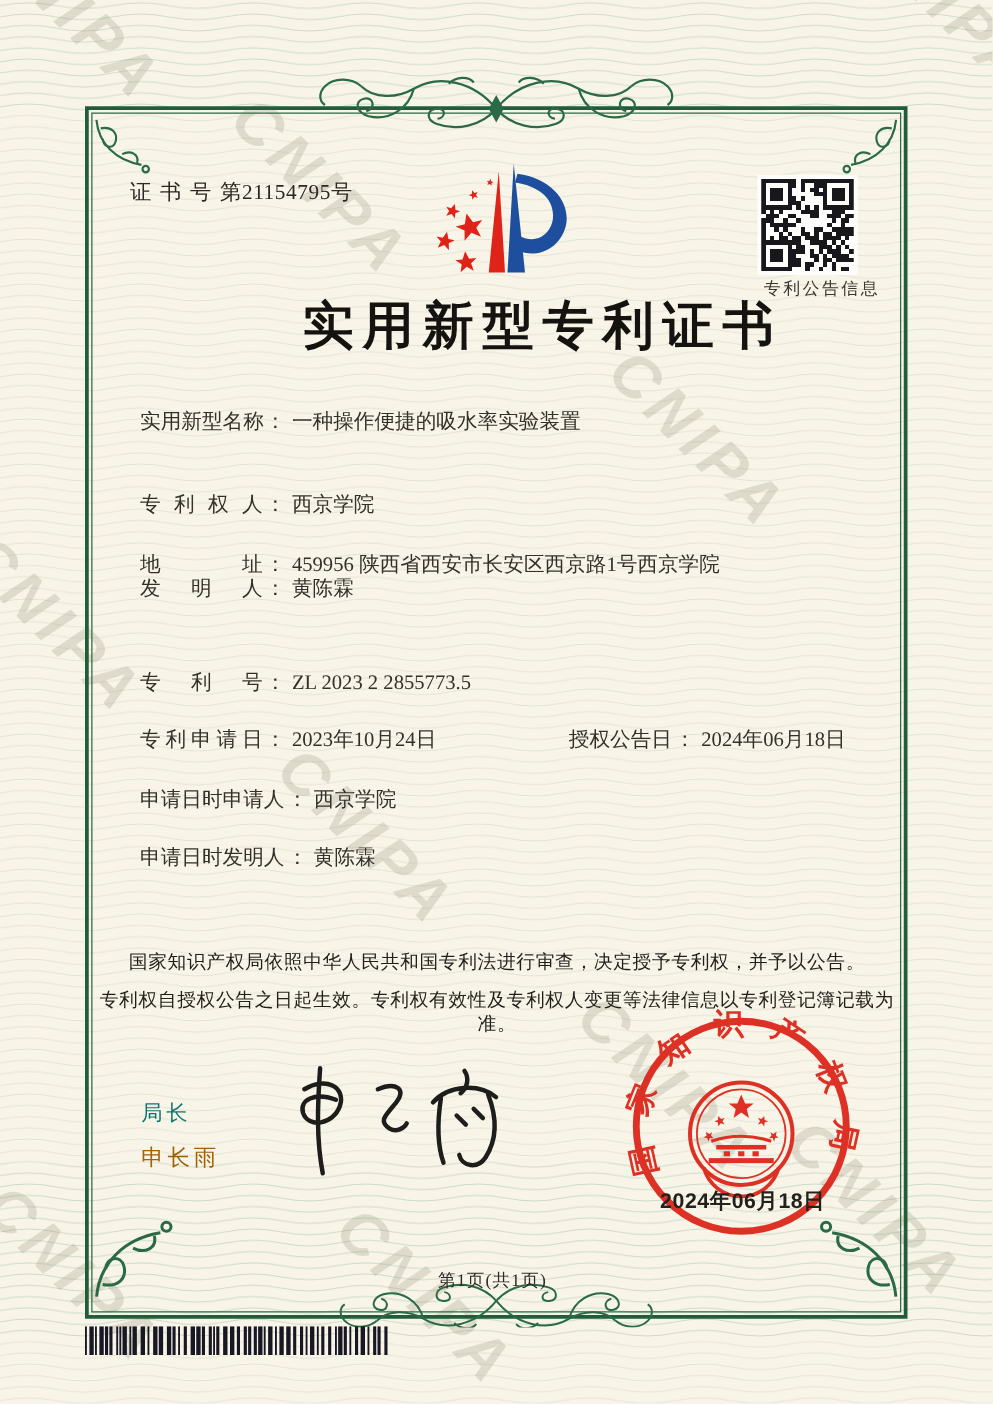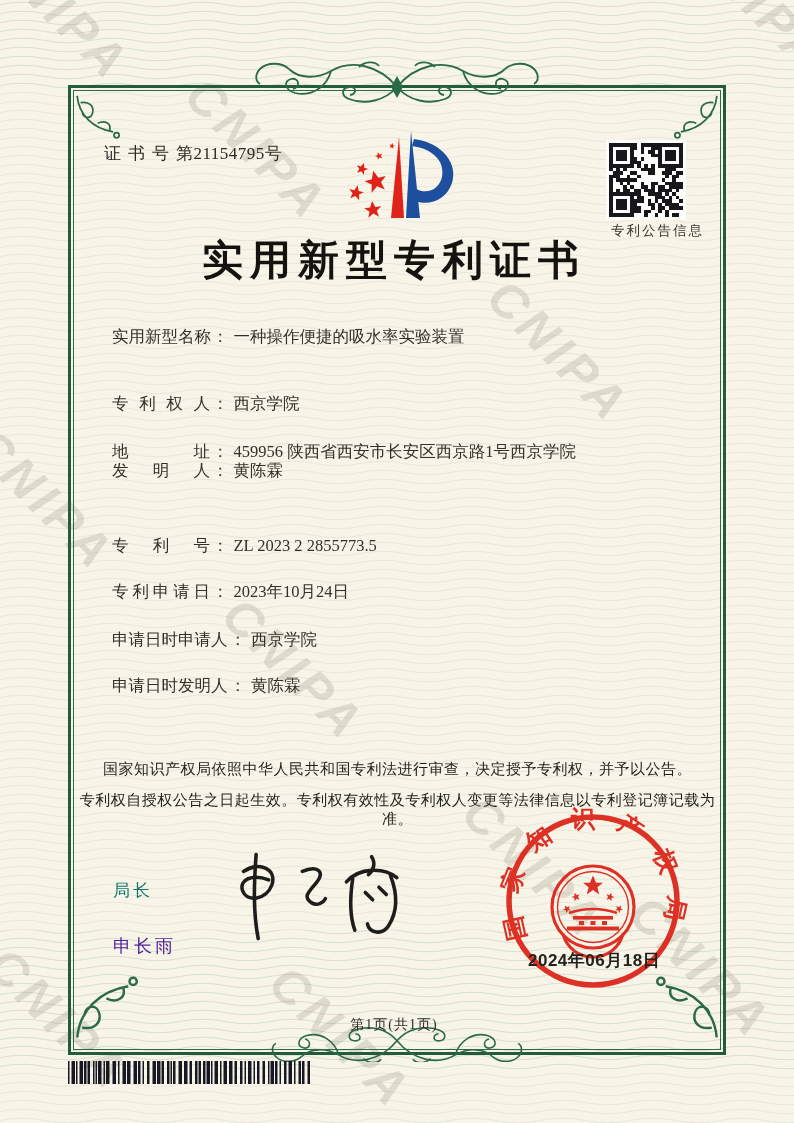--- a/index.html
+++ b/index.html
@@ -37,33 +37,33 @@
   .certno .pre{letter-spacing:7px;text-align:right;}
   .certno .num{letter-spacing:0.5px;}
   
   .logo{left:332px;top:126px;width:132px;height:102px;}
   
   .qrbox{left:606px;top:140px;width:74px;height:74px;background:#fdfdfb;padding:3px;}
   .qrcap{left:592px;top:222px;width:112px;text-align:right;font-size:13.5px;letter-spacing:2px;color:#3a362e;}
   
   .title{
     left:68px;top:233px;width:652px;text-align:center;
-    font-size:41px;font-weight:bold;letter-spacing:7px;color:#15130f;
+    font-size:41px;font-weight:bold;letter-spacing:7px;color:#15130f;padding-left:40px;
   }
   
   .frow{position:absolute;left:112px;width:600px;height:24px;font-size:16.5px;color:#33302a;white-space:nowrap;}
   .flabel{display:inline-block;width:98px;text-align:justify;text-align-last:justify;vertical-align:bottom;}
   .flabel.compact{width:auto;text-align:left;text-align-last:auto;}
   .fcolon{margin:0 5px 0 2px;}
   .fcol2{position:absolute;left:343px;top:0;}
   
   .stline{position:absolute;left:79px;width:637px;text-align:center;font-size:15px;color:#211f1a;letter-spacing:0.5px;}
   
   .sigtitle{left:113px;top:879px;font-size:17px;letter-spacing:3px;color:#0f766e;font-family:Liberation Serif, serif;}
-  .signame{left:113px;top:914px;font-size:18px;letter-spacing:3px;color:#4c1d95;font-family:"Liberation Sans","DejaVu Sans",sans-serif;margin-top:20px;}
+  .signame{left:113px;top:914px;font-size:18px;letter-spacing:3px;color:#a16207;font-family:"Liberation Sans","DejaVu Sans",sans-serif;}
   .sigsvg{left:212px;top:842px;width:210px;height:105px;}
   
   .sealsvg{left:498px;top:806px;width:190px;height:190px;opacity:0.93;}
   .sealdate{left:528px;top:949px;width:150px;font-size:17px;font-weight:600;color:#23211d;letter-spacing:0.5px;
             font-family:"Liberation Sans","DejaVu Sans",sans-serif;text-align:left;}
   
   .pageno{left:68px;top:1016px;width:652px;text-align:center;font-size:14px;color:#2d2a24;letter-spacing:1px;}
   
   .barcode{left:68px;top:1061px;width:246px;height:23px;}
 </style>
@@ -425,20 +425,23 @@
   <span class="flabel">地址</span><span class="fcolon">：</span><span>459956 陕西省西安市长安区西京路1号西京学院</span>
 </div>
 <div class="frow" style="top:460px">
   <span class="flabel">发明人</span><span class="fcolon">：</span><span>黄陈霖</span>
 </div>
 <div class="frow" style="top:535px">
   <span class="flabel">专利号</span><span class="fcolon">：</span><span>ZL 2023 2 2855773.5</span>
 </div>
 <div class="frow" style="top:581px">
   <span class="flabel">专利申请日</span><span class="fcolon">：</span><span>2023年10月24日</span>
+  <span class="fcol2">
+    <span>授权公告日</span><span class="fcolon">：</span><span>2024年06月18日</span>
+  </span>
 </div>
 <div class="frow" style="top:629px">
   <span class="flabel compact">申请日时申请人</span><span class="fcolon">：</span><span>西京学院</span>
 </div>
 <div class="frow" style="top:675px">
   <span class="flabel compact">申请日时发明人</span><span class="fcolon">：</span><span>黄陈霖</span>
 </div>
 
 <div class="stline" style="top:760px">国家知识产权局依照中华人民共和国专利法进行审查，决定授予专利权，并予以公告。</div>
 <div class="stline" style="top:791px">专利权自授权公告之日起生效。专利权有效性及专利权人变更等法律信息以专利登记簿记载为准。</div>

